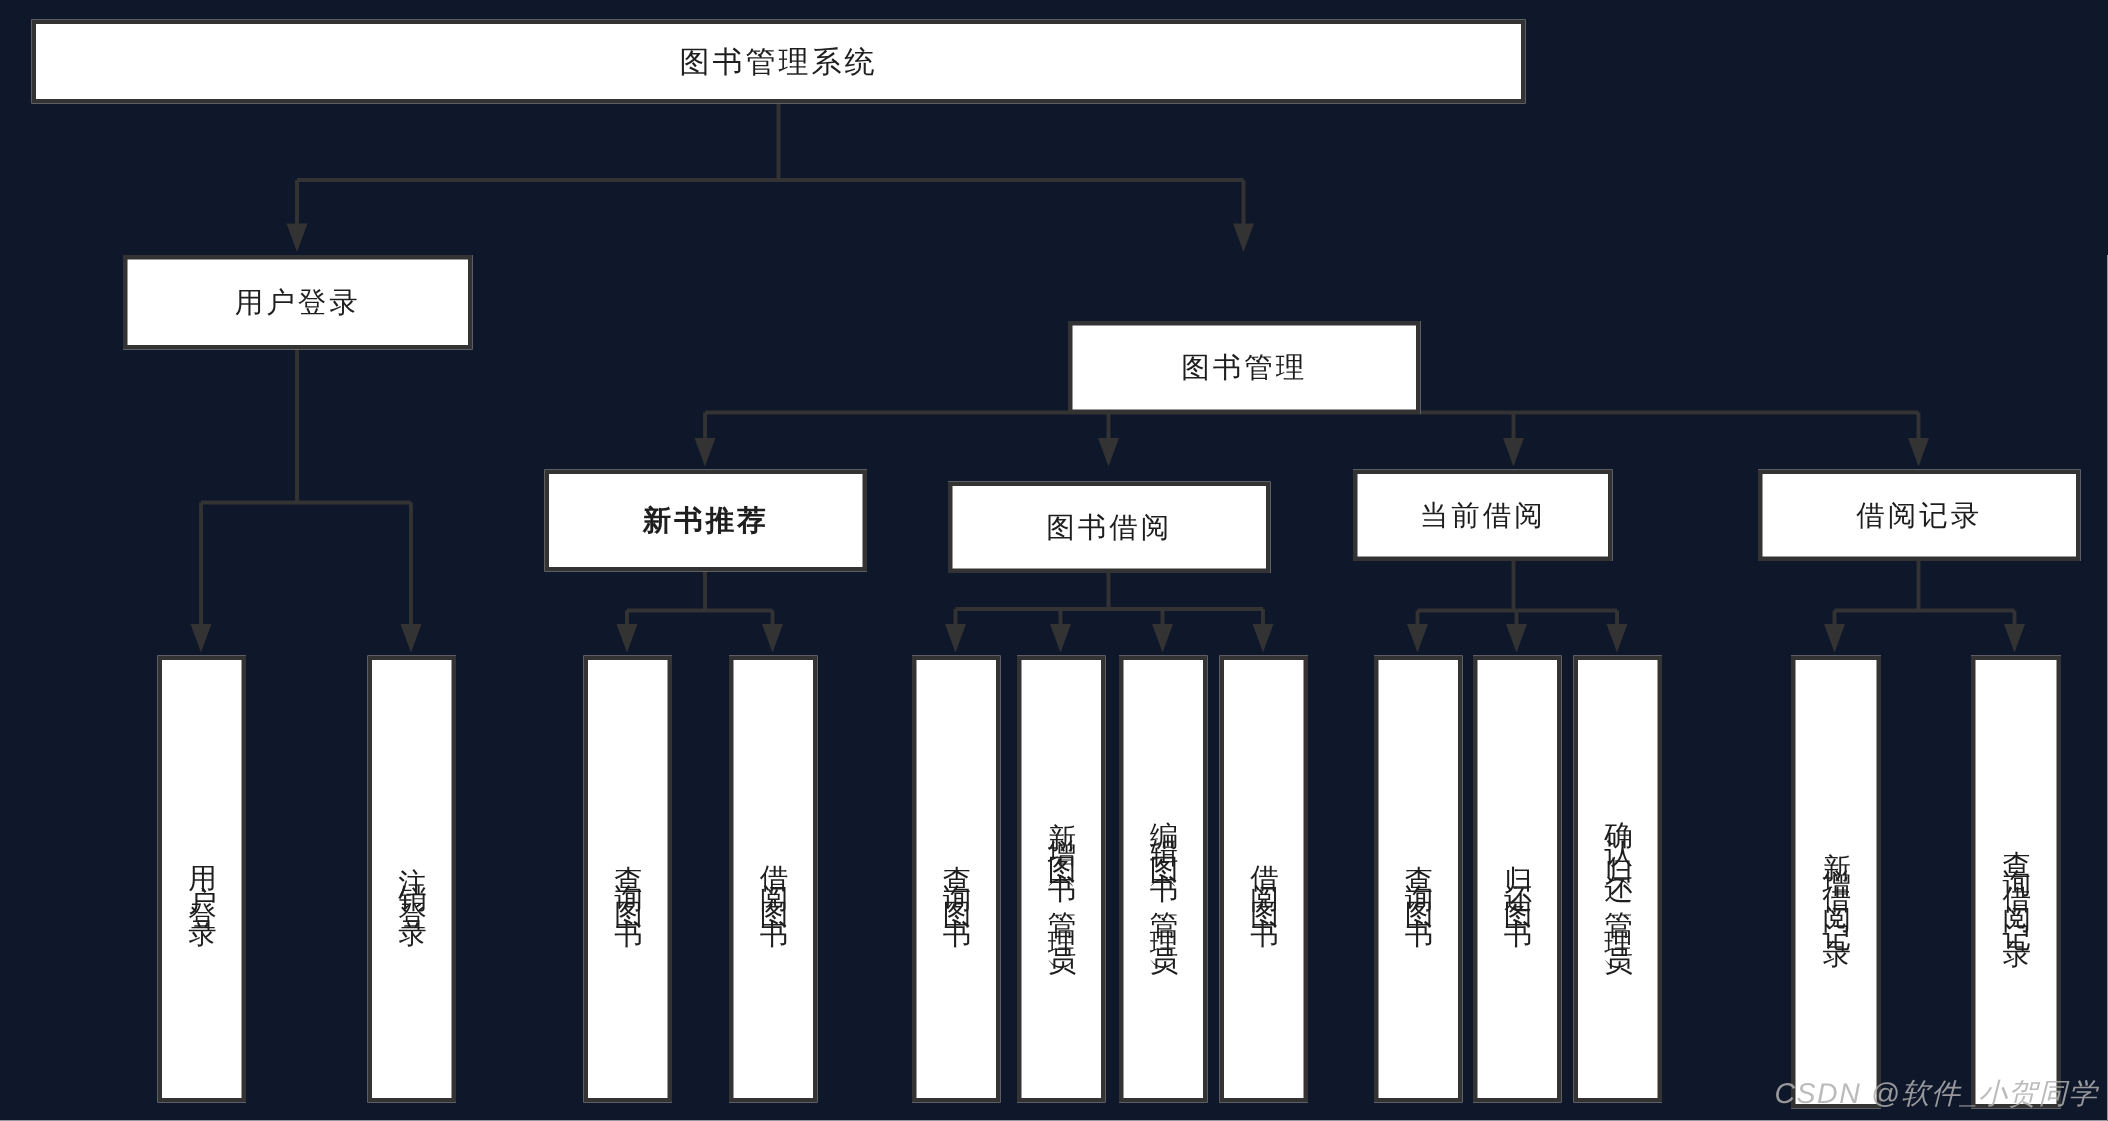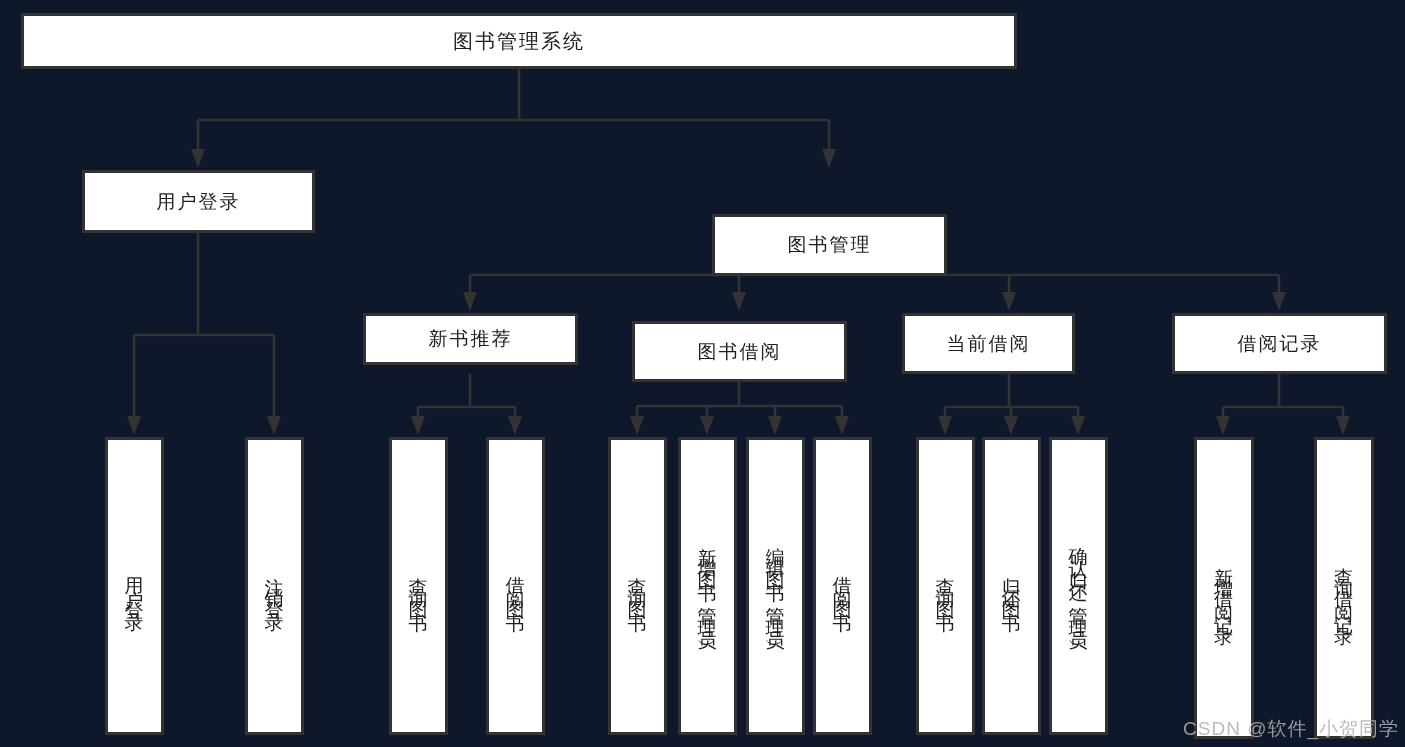--- a/index.html
+++ b/index.html
@@ -44,20 +44,21 @@
   }
   .watermark {
     position: absolute;
     right: 6px;
     bottom: 5px;
     font-size: 19px;
     letter-spacing: 1px;
     color: rgba(175, 175, 175, 0.85);
     z-index: 10;
     white-space: nowrap;
+    font-style: italic;
   }
 </style>
 </head>
 <body>
 
 <div class="canvas">
 
   <svg class="connectors" viewBox="0 0 1405 747" xmlns="http://www.w3.org/2000/svg">
     <path fill="none" stroke="#333333" stroke-width="2.6" d="M519 69 V120 M198 120 H829 M198 120 V156 M829 120 V156
              M198 233 V335 M134 335 H274 M134 335 V424 M274 335 V424
@@ -93,21 +94,21 @@
     <span>图书管理系统</span>
   </div>
 
   <div class="box lvl" style="left:82px; top:170px; width:233px; height:63px;">
     <span>用户登录</span>
   </div>
   <div class="box lvl" style="left:712px; top:170px; width:235px; height:62px;margin-top:44px;">
     <span>图书管理</span>
   </div>
 
-  <div class="box lvl" style="left:363px; top:313px; width:215px; height:52px;">
+  <div class="box lvl" style="left:363px; top:313px; width:215px; height:68px;font-weight:bold;">
     <span>新书推荐</span>
   </div>
   <div class="box lvl" style="left:632px; top:321px; width:215px; height:61px;">
     <span>图书借阅</span>
   </div>
   <div class="box lvl" style="left:902px; top:313px; width:173px; height:61px;">
     <span>当前借阅</span>
   </div>
   <div class="box lvl" style="left:1172px; top:313px; width:215px; height:61px;align-items:center;">
     <span>借阅记录</span>

